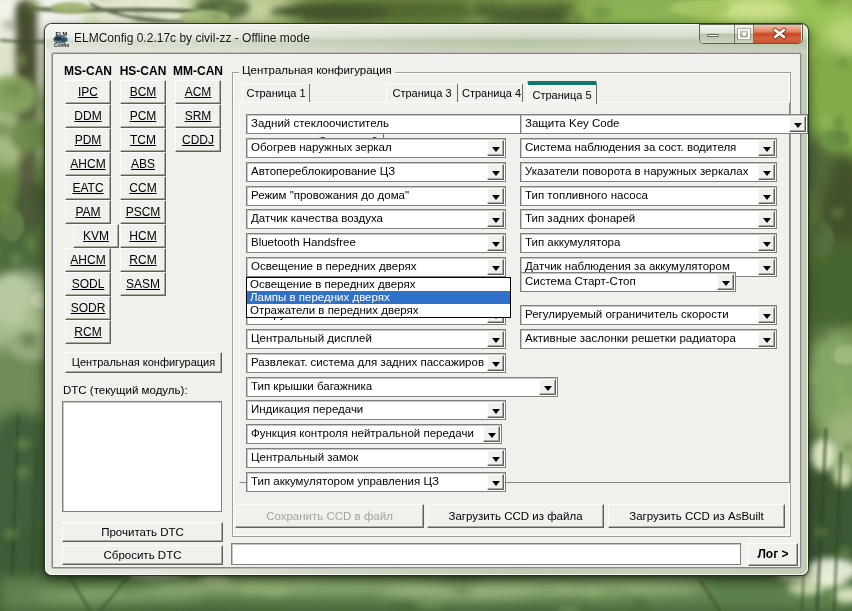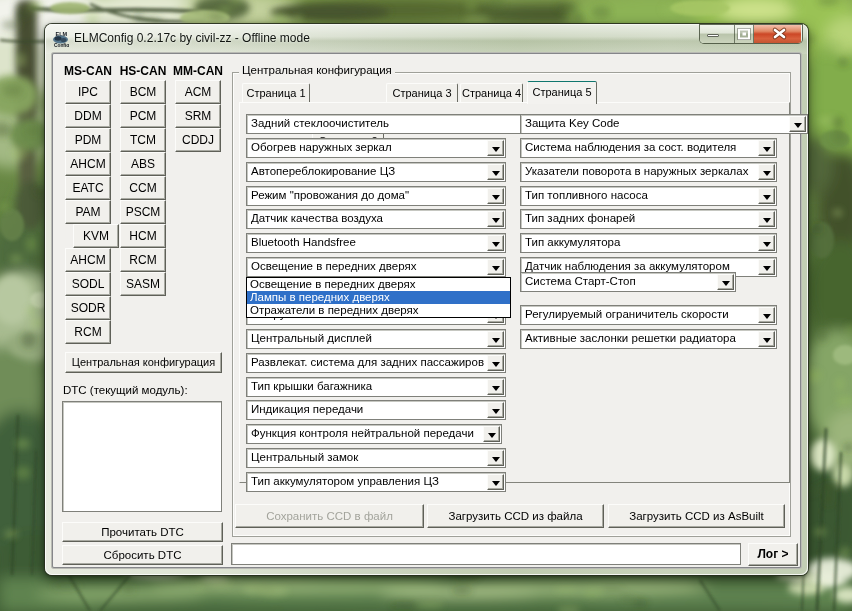--- a/index.html
+++ b/index.html
@@ -24,26 +24,26 @@
 .cap.cls { width:47px; background:linear-gradient(180deg,#f3c0ad 0%,#e08763 35%,#cc4726 50%,#d8603c 75%,#c45531 100%); }
 .dash { position:absolute; left:7px; top:9px; width:12px; height:3px; background:#fdfdfd; border:1px solid #60655a; border-radius:1px; }
 
 #client { position:absolute; left:8px; top:30px; width:747px; height:513px;
   background:#f1f0ed; box-shadow:0 0 0 1px #85868a, 0 0 0 2px #b9bab4; border-radius:1px; }
 #inner { position:absolute; left:0; top:0; width:747px; height:513px; font-size:11.5px; color:#000; }
 .btn { position:absolute; background:#f1f0ec; border-top:1px solid #fcfcfa; border-left:1px solid #fcfcfa;
   border-right:1px solid #5f6058; border-bottom:1px solid #5f6058;
   box-shadow:inset -1px -1px 0 #a9aaa2; text-align:center; color:#000; }
 .canlbl { position:absolute; top:10px; width:60px; text-align:center; font-weight:bold; font-size:12px; white-space:nowrap; }
-.modbtn { width:46px; height:24px; line-height:22px; font-size:12px; }
+.modbtn { width:46px; height:24px; line-height:22px; font-size:12px;text-decoration:underline; }
 .grpbox { position:absolute; border:1px solid #9fa099; box-shadow:inset 0 0 0 1px #fdfdfb; }
 .grplbl { position:absolute; background:#f1f0ed; padding:0 3px; }
 .tab { position:absolute; height:19px; white-space:nowrap; font-size:11px; background:#f1f0ec; border-top:1px solid #fcfcfa; border-left:1px solid #fcfcfa;
   border-right:1px solid #6a6b63; border-radius:2px 2px 0 0; text-align:center; line-height:19px; }
-.tabactive { position:absolute; height:23px; white-space:nowrap; font-size:11px; background:#f3f2ef; border-top:1px solid #0f766e; border-left:1px solid #fcfcfa;
+.tabactive { position:absolute; height:23px; white-space:nowrap; font-size:11px; background:#f3f2ef; border-top:4px solid #0f766e; border-left:1px solid #fcfcfa;
   border-right:1px solid #6a6b63; border-radius:2px 2px 0 0; text-align:center; line-height:20px; z-index:3; }
 .page { position:absolute; border-top:1px solid #fcfcfa; border-left:1px solid #fcfcfa;
   border-right:1px solid #83847c; border-bottom:1px solid #83847c; }
 .combo { position:absolute; height:20px; background:#fff; border:1px solid #7f807a;
   box-shadow:inset 1px 1px 0 #c6c7c1; }
 .combo .txt { position:absolute; left:4px; top:2px; white-space:nowrap; }
 .carr { position:absolute; right:1px; top:1px; width:17px; height:16px; background:#f1f0ec;
   border-top:1px solid #fcfcfa; border-left:1px solid #fcfcfa; border-right:1px solid #5f6058; border-bottom:1px solid #5f6058;
   box-shadow:inset -1px -1px 0 #a9aaa2; }
 .carr:after { content:""; position:absolute; left:4px; top:6px; border-left:4px solid transparent; border-right:4px solid transparent; border-top:5px solid #000; }
@@ -347,21 +347,21 @@
           <div class="carr"></div>
         </div>
         <div class="combo" style="left:193px; top:274.83000000000004px; width:260px;">
           <div class="txt">Центральный дисплей</div>
           <div class="carr"></div>
         </div>
         <div class="combo" style="left:193px; top:298.70000000000005px; width:260px;">
           <div class="txt">Развлекат. система для задних пассажиров</div>
           <div class="carr"></div>
         </div>
-        <div class="combo" style="left:193px; top:322.57px; width:260px;padding-left:36px;">
+        <div class="combo" style="left:193px; top:322.57px; width:312px;padding-left:36px;">
           <div class="txt">Тип крышки багажника</div>
           <div class="carr"></div>
         </div>
         <div class="combo" style="left:193px; top:346.44px; width:260px;">
           <div class="txt">Индикация передачи</div>
           <div class="carr"></div>
         </div>
         <div class="combo" style="left:193px; top:370.31px; width:256px;">
           <div class="txt">Функция контроля нейтральной передачи</div>
           <div class="carr"></div>

